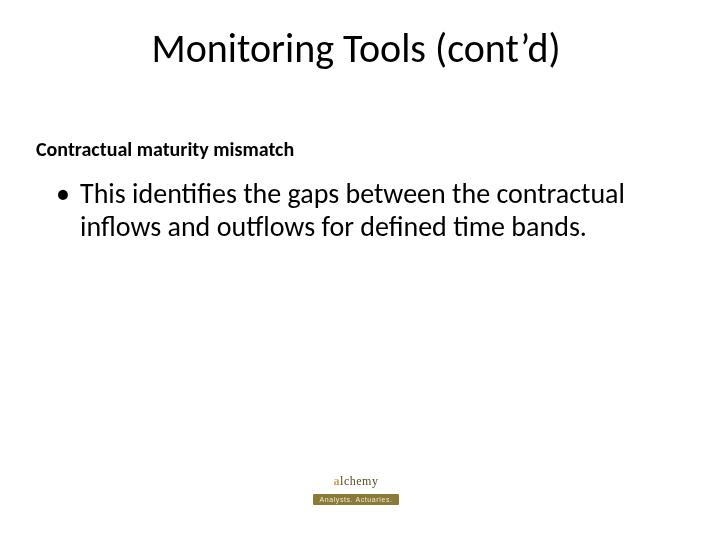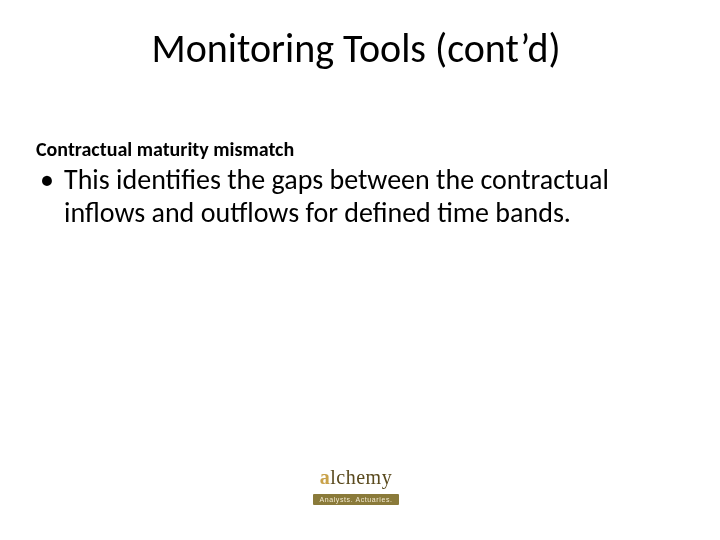--- a/index.html
+++ b/index.html
@@ -34,21 +34,21 @@
     left: 36px;
     right: 40px;
   }
   .subheading {
     font-size: 20px;
     font-weight: 700;
     margin: 0 0 2px 0;
     line-height: 1.15;
   }
   ul.bullets {
-    margin: 0;
+    margin: 16px;
     padding: 0;
     list-style: none;
   }
   ul.bullets li {
     position: relative;
     padding-left: 28px;
     font-size: 28px;
     line-height: 1.18;
     font-weight: 400;
   }
@@ -63,21 +63,21 @@
   .logo {
     position: absolute;
     left: 50%;
     transform: translateX(-50%);
     bottom: 34px;
     width: 110px;
     text-align: center;
   }
   .logo-word {
     font-family: Georgia, "Times New Roman", serif;
-    font-size: 20px;
+    font-size: 12px;
     letter-spacing: 0.5px;
     font-weight: 400;
     color: #5a4a1e;
     line-height: 1;
   }
   .logo-word .accent {
     color: #c9a24a;
     font-weight: 700;
   }
   .logo-tag {

